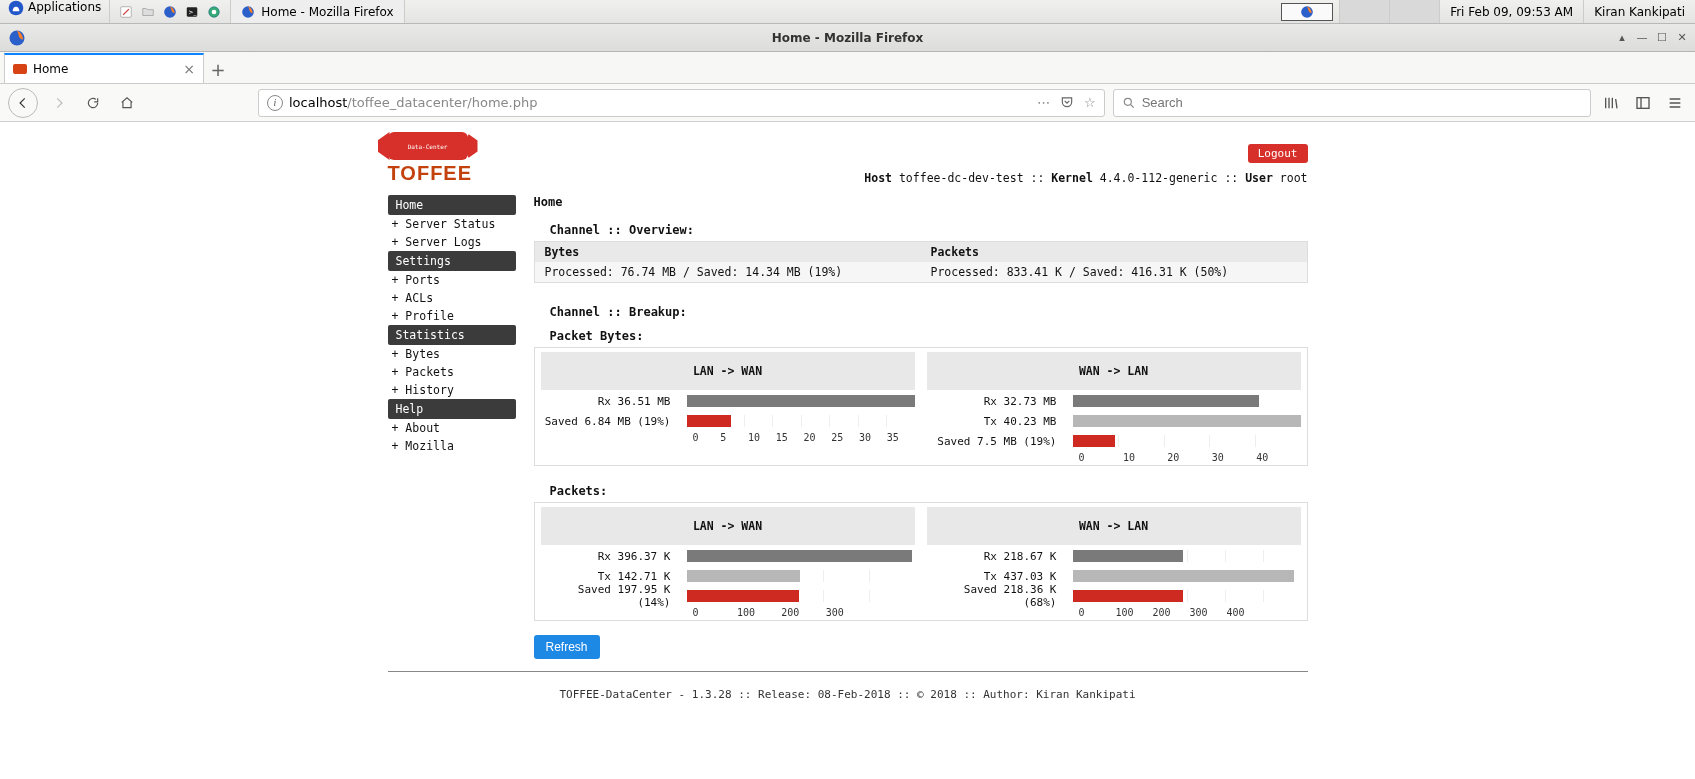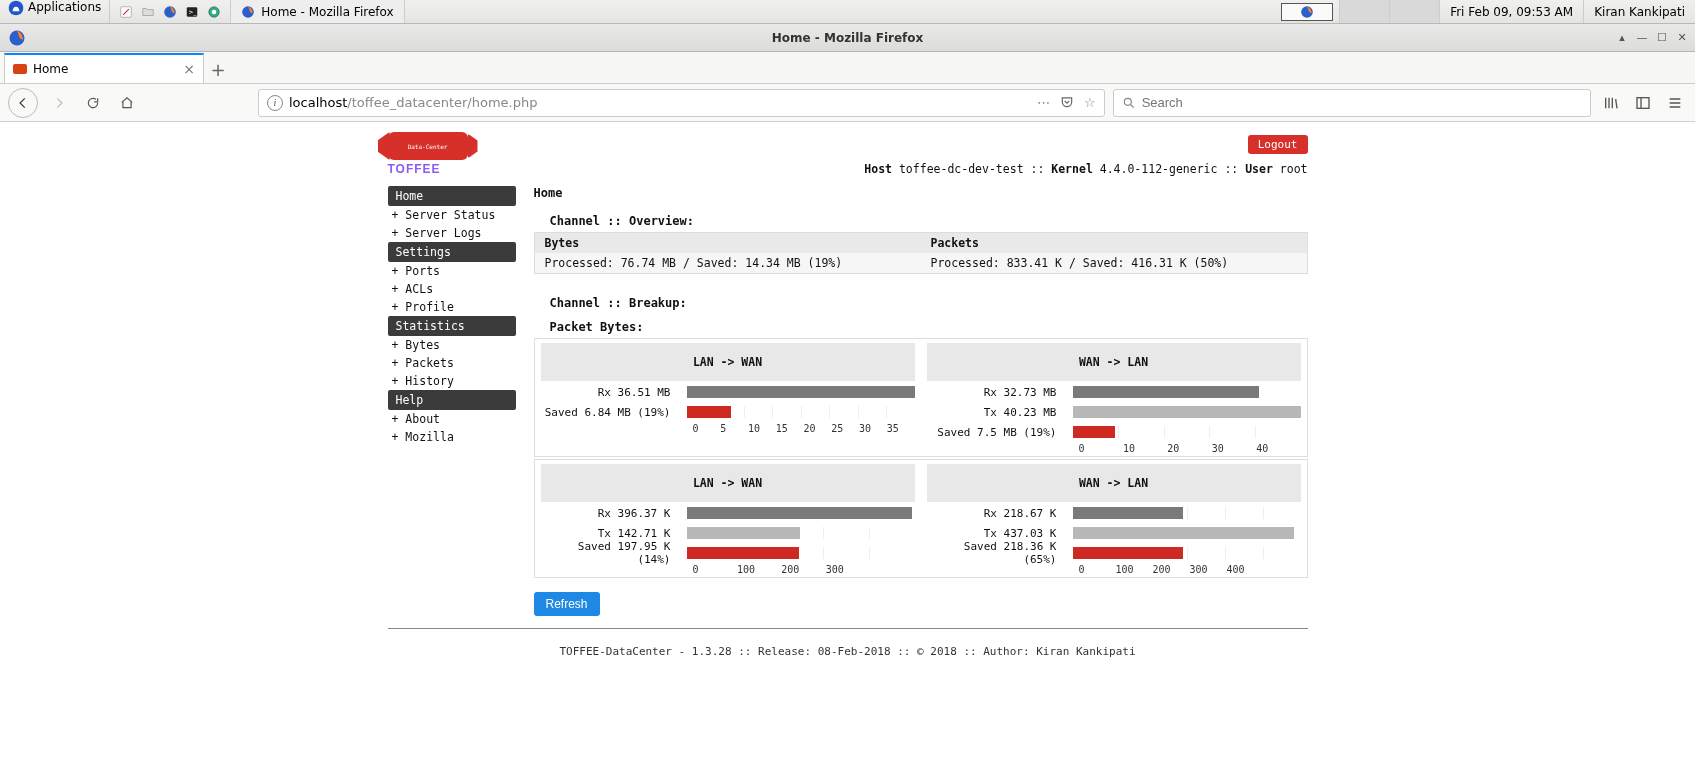--- a/index.html
+++ b/index.html
@@ -45,21 +45,21 @@
 
   
   .page { width:920px; margin:4px auto 0; font-family:"DejaVu Sans Mono","Courier New",monospace; font-size:12px; color:#111;}
   .page-header { display:flex; align-items:flex-end; justify-content:space-between; padding:6px 0 4px;}
   .logo-block { }
   .logo-candy { width:80px; height:28px; background:#d7302a; border-radius:6px; position:relative; display:flex; align-items:center; justify-content:center;}
   .logo-candy::before,.logo-candy::after { content:""; position:absolute; top:0; width:12px; height:28px; background:#d7302a; border-radius:50% 0 0 50%;}
   .logo-candy::before{ left:-10px; border-radius:6px 0 0 6px; clip-path:polygon(100% 0,0 30%,0 70%,100% 100%);}
   .logo-candy::after{ right:-10px; clip-path:polygon(0 0,100% 30%,100% 70%,0 100%);}
   .logo-candy span { font-size:6px; color:#fff;}
-  .logo-text { font-family:Arial,sans-serif; font-weight:bold; font-size:12px; letter-spacing:1px; color:#8b5cf6; margin-top:2px;}
+  .logo-text { font-family:Arial,sans-serif; font-weight:bold; font-size:20px; letter-spacing:1px; color:#c2410c; margin-top:2px;}
   .header-right { text-align:right; }
   .logout-btn { background:#d7302a; color:#fff; border:none; padding:3px 10px; border-radius:3px; font-size:11px; font-family:inherit; margin-bottom:8px;}
   .hostline { font-size:11.5px;}
   .hostline b { font-weight:bold;}
 
   .page-body { display:flex; gap:18px; margin-top:6px;}
   .sidebar { width:128px; min-width:128px;}
   .side-hdr { background:#3b3b3b; color:#fff; padding:3px 8px; font-size:11.5px; border-radius:2px; font-family:"DejaVu Sans Mono",monospace;}
   .side-link { padding:2px 4px; font-size:11.5px; color:#111; font-family:"DejaVu Sans Mono",monospace;}
   .side-link::before { content:"+ "; }
@@ -399,20 +399,21 @@
                 <span>0</span>
                 <span>10</span>
                 <span>20</span>
                 <span>30</span>
                 <span>40</span>
               </div>
             </div>
           </div>
       </div>
 
+      <div class="section-title" style="margin-top:18px">Packets:</div>
       <div class="chart-wrap">
         <div class="chart-row" id="charts-packets">
             <div class="chart-cell">
     <div class="chart-title">LAN -&gt; WAN</div>
     <div class="bar-block">
       <div class="bar-label">Rx 396.37 K</div>
       <div class="bar-track">
                   <div class="gridlines">
                     <i></i>
                     <i></i>
@@ -481,21 +482,21 @@
                     <i></i>
                     <i></i>
                     <i></i>
                     <i></i>
                     <i></i>
                   </div>
         <div class="bar-fill bar-light" style="width:97.11777777777777%"></div>
       </div>
               </div>
               <div class="bar-block">
-      <div class="bar-label">Saved 218.36 K (65%)</div>
+      <div class="bar-label">Saved 218.36 K (68%)</div>
       <div class="bar-track">
                   <div class="gridlines">
                     <i></i>
                     <i></i>
                     <i></i>
                     <i></i>
                     <i></i>
                     <i></i>
                   </div>
         <div class="bar-fill bar-red" style="width:48.52444444444445%"></div>

